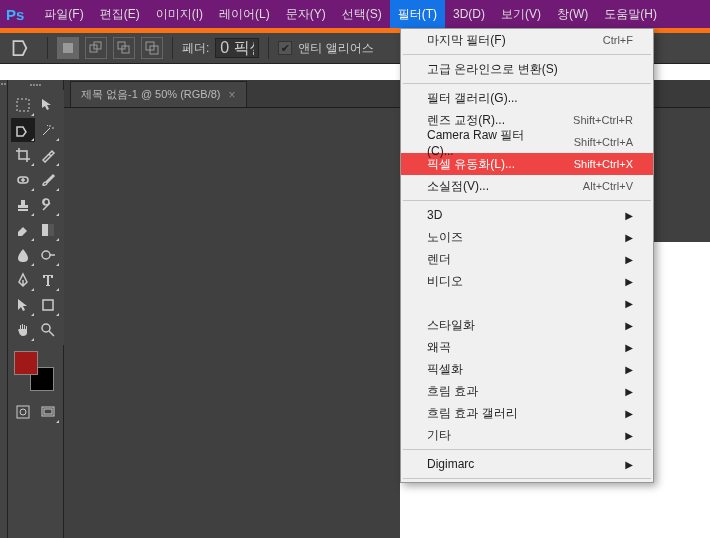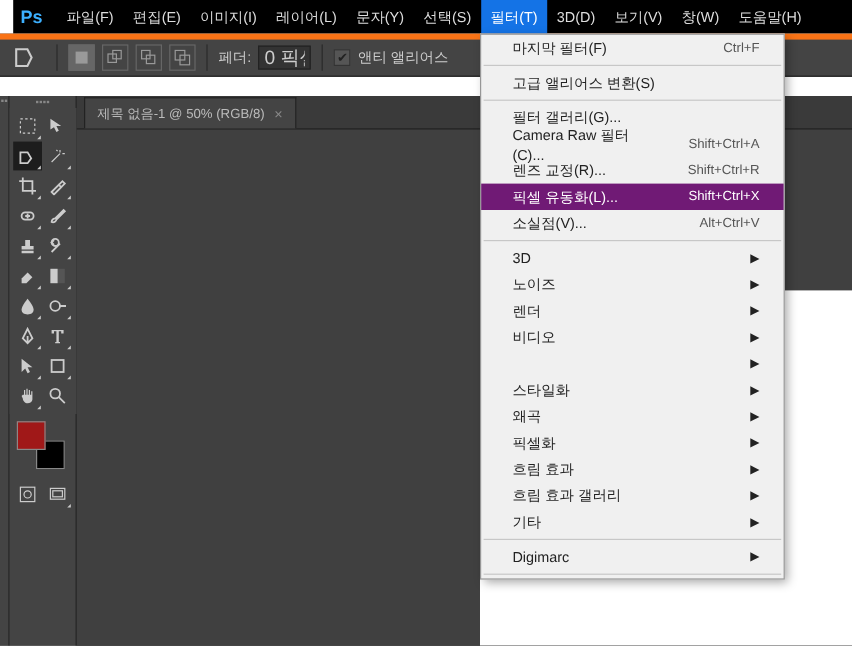--- a/index.html
+++ b/index.html
@@ -1,18 +1,18 @@
 <!DOCTYPE html>
 <html><head>
 <meta charset="utf-8">
 <style>
 * { margin: 0; padding: 0; box-sizing: border-box; font-family: "Malgun Gothic", sans-serif; }
 body { background: #fff; width: 710px; height: 538px; overflow: hidden; position: relative; }
 
-.menubar { background: #000000; height: 28px; display: flex; align-items: center; padding: 0 6px; color: #ddd; font-size: 12px; margin-left: 11px; }
+.menubar { background: #701a75; height: 28px; display: flex; align-items: center; padding: 0 6px; color: #ddd; font-size: 12px; }
 .ps-logo { color: #3cb0ff; font-weight: bold; font-size: 15px; margin-right: 12px; font-family: Arial, sans-serif; }
 .menu-item { padding: 12px 8px; height: 28px; display: flex; align-items: center; cursor: default; }
 .menu-item.active { background: #1473e6; color: #fff; }
 
 .optbar { background: #444; height: 36px; border-top: 5px solid #f97316; border-bottom: 1px solid #222; display: flex; align-items: center; padding: 0 10px; color: #ccc; font-size: 12px; gap: 6px; }
 .opt-tool { width: 28px; height: 28px; display: flex; align-items: center; justify-content: center; }
 .opt-sep { width: 1px; height: 22px; background: #2a2a2a; margin: 0 3px; }
 .opt-btn { width: 22px; height: 22px; border: 1px solid #666; display: flex; align-items: center; justify-content: center; background: #444; }
 .opt-btn.active { background: #666; }
 .opt-input { width: 44px; height: 20px; background: #333; border: 1px solid #222; color: #ccc; font-size: 16px; padding: 0 4px; }
@@ -37,21 +37,21 @@
 
 .doc-area { flex: 1; background: #292929; display: flex; flex-direction: column; }
 .tab-strip { height: 28px; background: #3a3a3a; display: flex; align-items: flex-end; padding-left: 6px; border-bottom: 1px solid #1d1d1d; }
 .doc-tab { background: #444; color: #bbb; font-size: 11px; padding: 5px 10px; display: flex; align-items: center; gap: 8px; border: 1px solid #222; border-bottom: none; }
 .tab-close { color: #888; font-size: 12px; }
 .canvas-zone { flex: 1; background: #404040; position: relative; }
 .white-canvas { position: absolute; right: 0; top: 134px; width: 310px; height: 340px; background: #fff; }
 
 .dropdown { position: absolute; top: 28px; left: 400px; background: #f0f0f0; border: 1px solid #979797; width: 254px; box-shadow: 3px 3px 8px rgba(0,0,0,0.35); font-size: 12px; color: #222; z-index: 100; }
 .dd-row { display: flex; align-items: center; height: 22px; padding: 0 20px 0 26px; cursor: default; gap: 33px; }
-.dd-row.hl { background: #701a75; color: #fff; }
+.dd-row.hl { background: #ef4444; color: #fff; }
 .dd-label { flex: 1; }
 .dd-shortcut { color: #555; font-size: 11px; padding-left: 16px; }
 .dd-row.hl .dd-shortcut { color: #fff; }
 .dd-arrow { font-size: 10px; color: #222; margin-left: auto; }
 .dd-sep { height: 1px; background: #c7c7c7; margin: 3px 2px; }
 </style>
 </head>
 <body>
 
 <div class="menubar">
@@ -280,33 +280,33 @@
   </div>
 </div>
 
 <div class="dropdown">
   <div class="dd-row">
     <span class="dd-label">마지막 필터(F)</span>
     <span class="dd-shortcut">Ctrl+F</span>
   </div>
   <div class="dd-sep"></div>
   <div class="dd-row">
-    <span class="dd-label">고급 앨리어스 변환(S)</span>
+    <span class="dd-label">고급 온라인으로 변환(S)</span>
   </div>
   <div class="dd-sep"></div>
   <div class="dd-row">
       <span class="dd-label">필터 갤러리(G)...</span>
+    </div>
+  <div class="dd-row">
+      <span class="dd-label">렌즈 교정(R)...</span>
+      <span class="dd-shortcut">Shift+Ctrl+R</span>
     </div>
   <div class="dd-row">
       <span class="dd-label">Camera Raw 필터(C)...</span>
       <span class="dd-shortcut">Shift+Ctrl+A</span>
-    </div>
-  <div class="dd-row">
-      <span class="dd-label">렌즈 교정(R)...</span>
-      <span class="dd-shortcut">Shift+Ctrl+R</span>
     </div>
   <div class="dd-row hl">
       <span class="dd-label">픽셀 유동화(L)...</span>
       <span class="dd-shortcut">Shift+Ctrl+X</span>
     </div>
   <div class="dd-row">
       <span class="dd-label">소실점(V)...</span>
       <span class="dd-shortcut">Alt+Ctrl+V</span>
     </div>
   <div class="dd-sep"></div>

